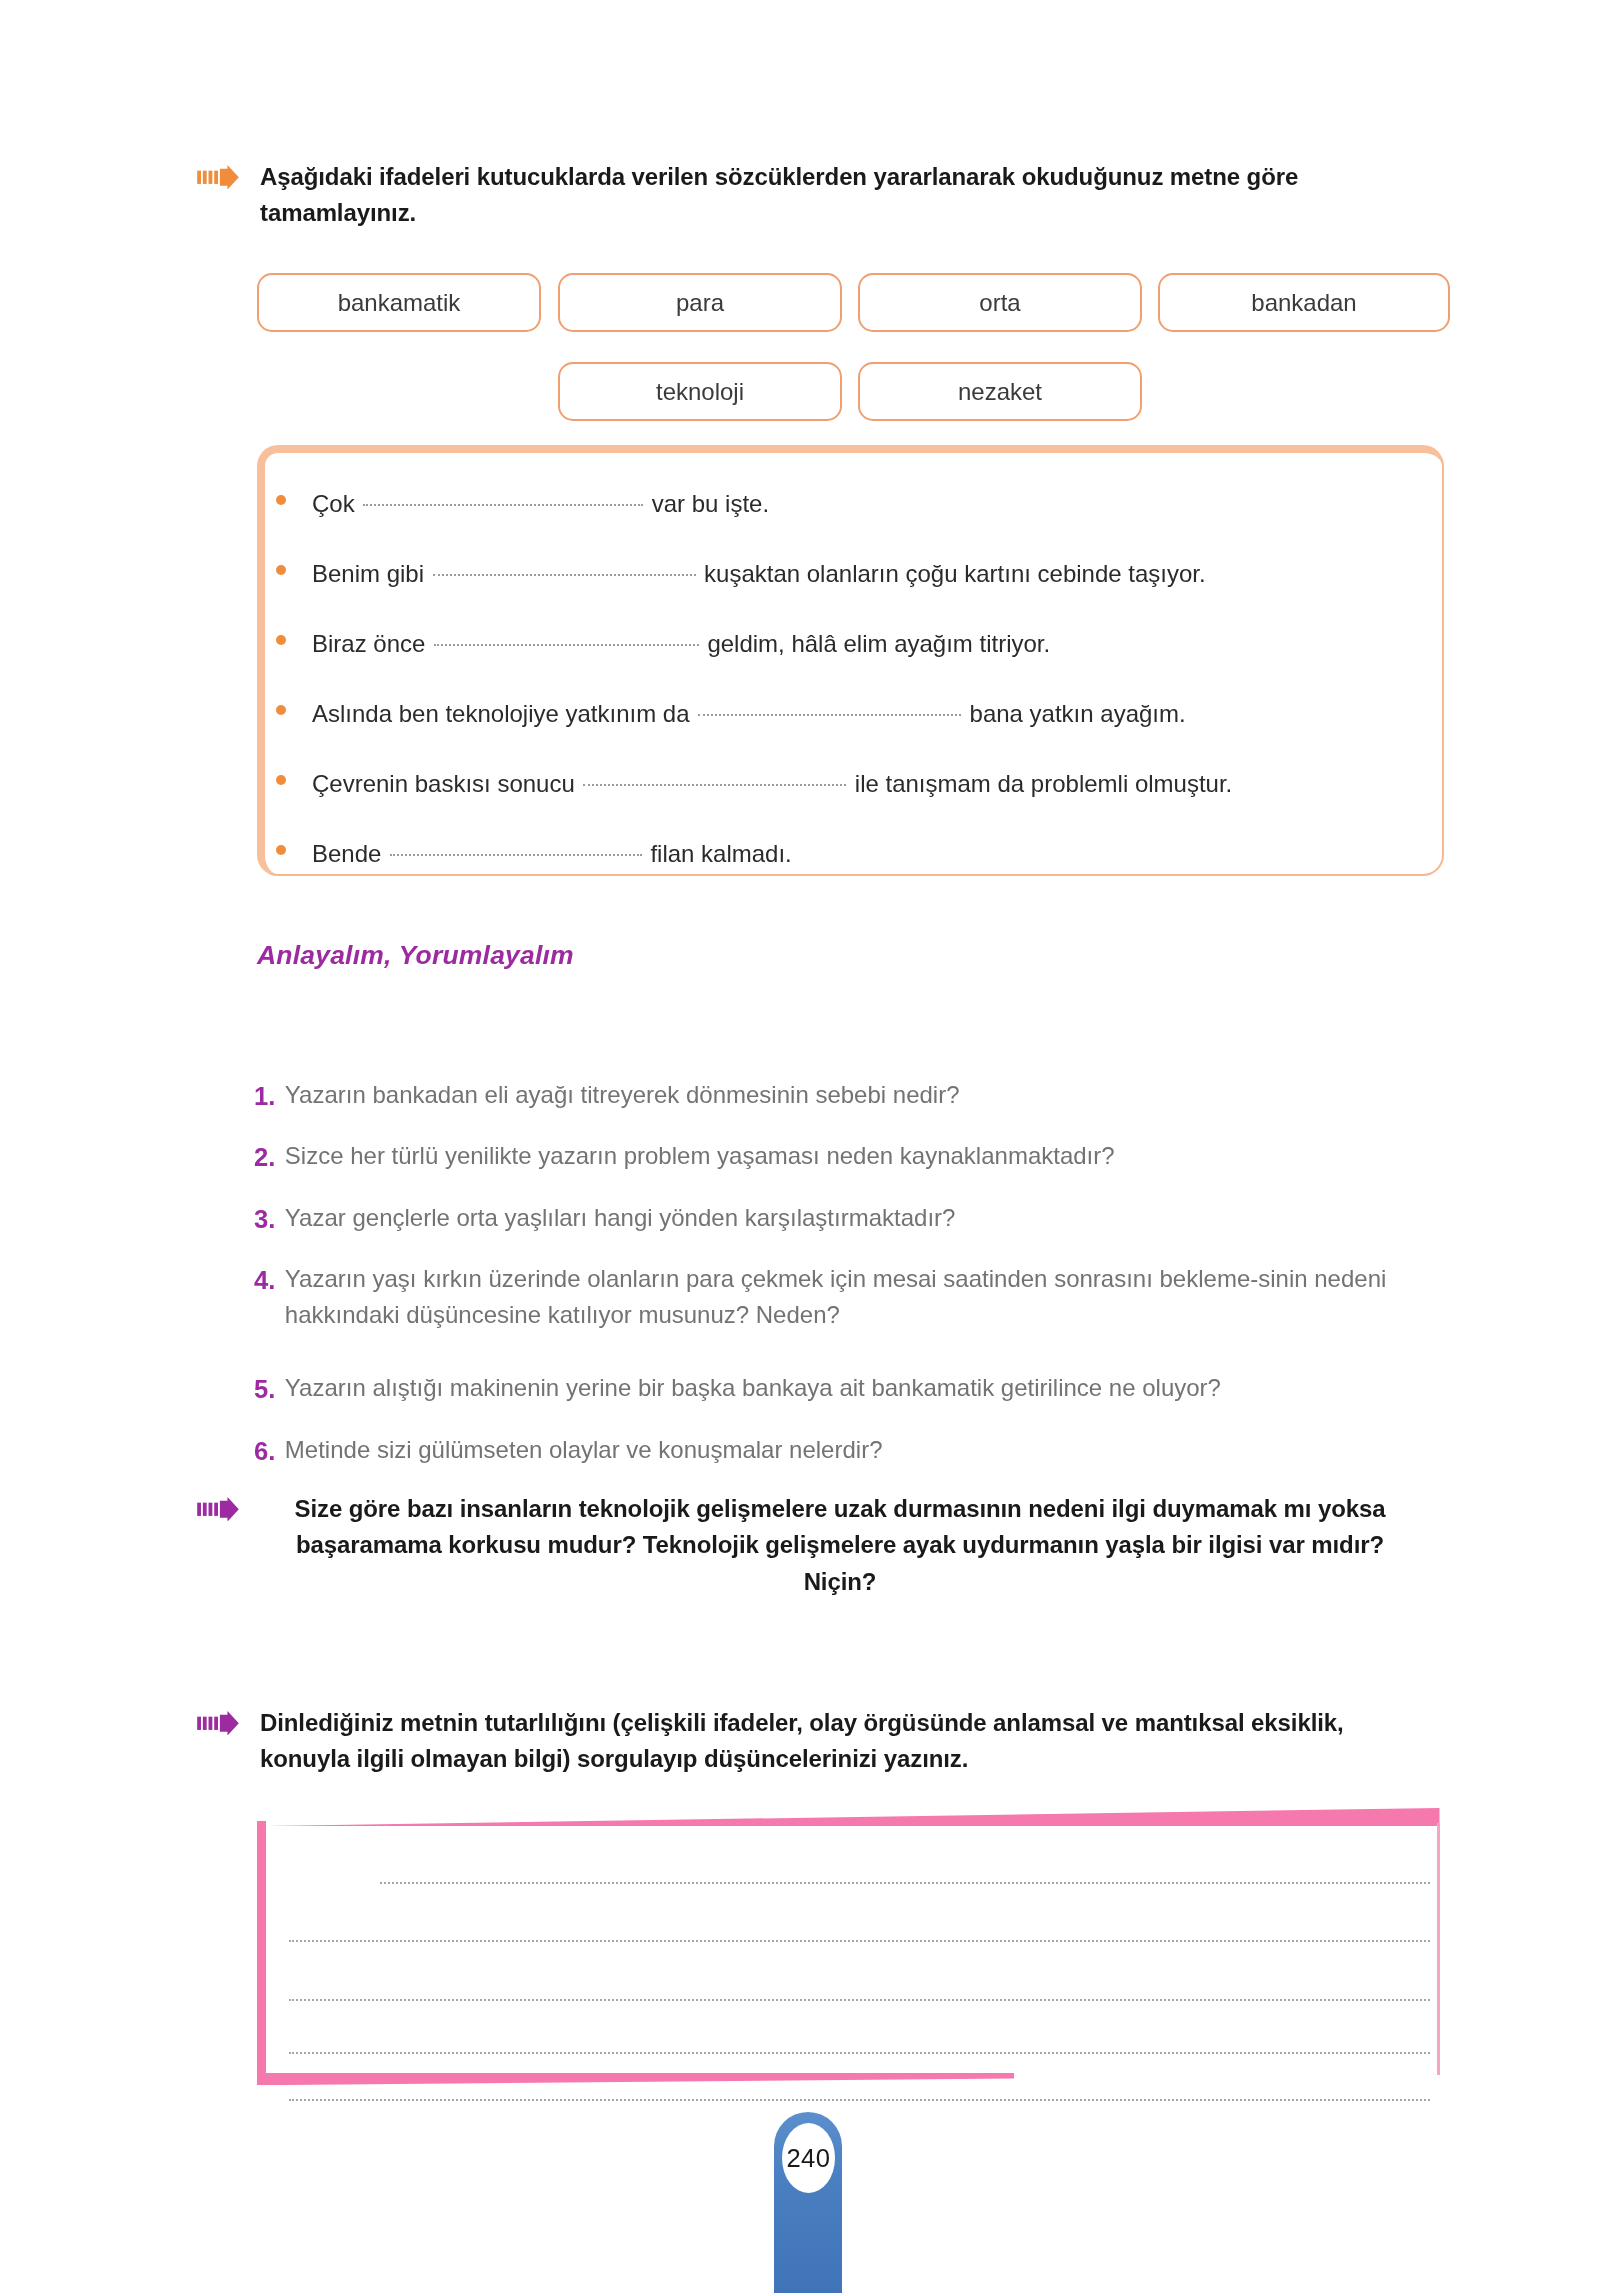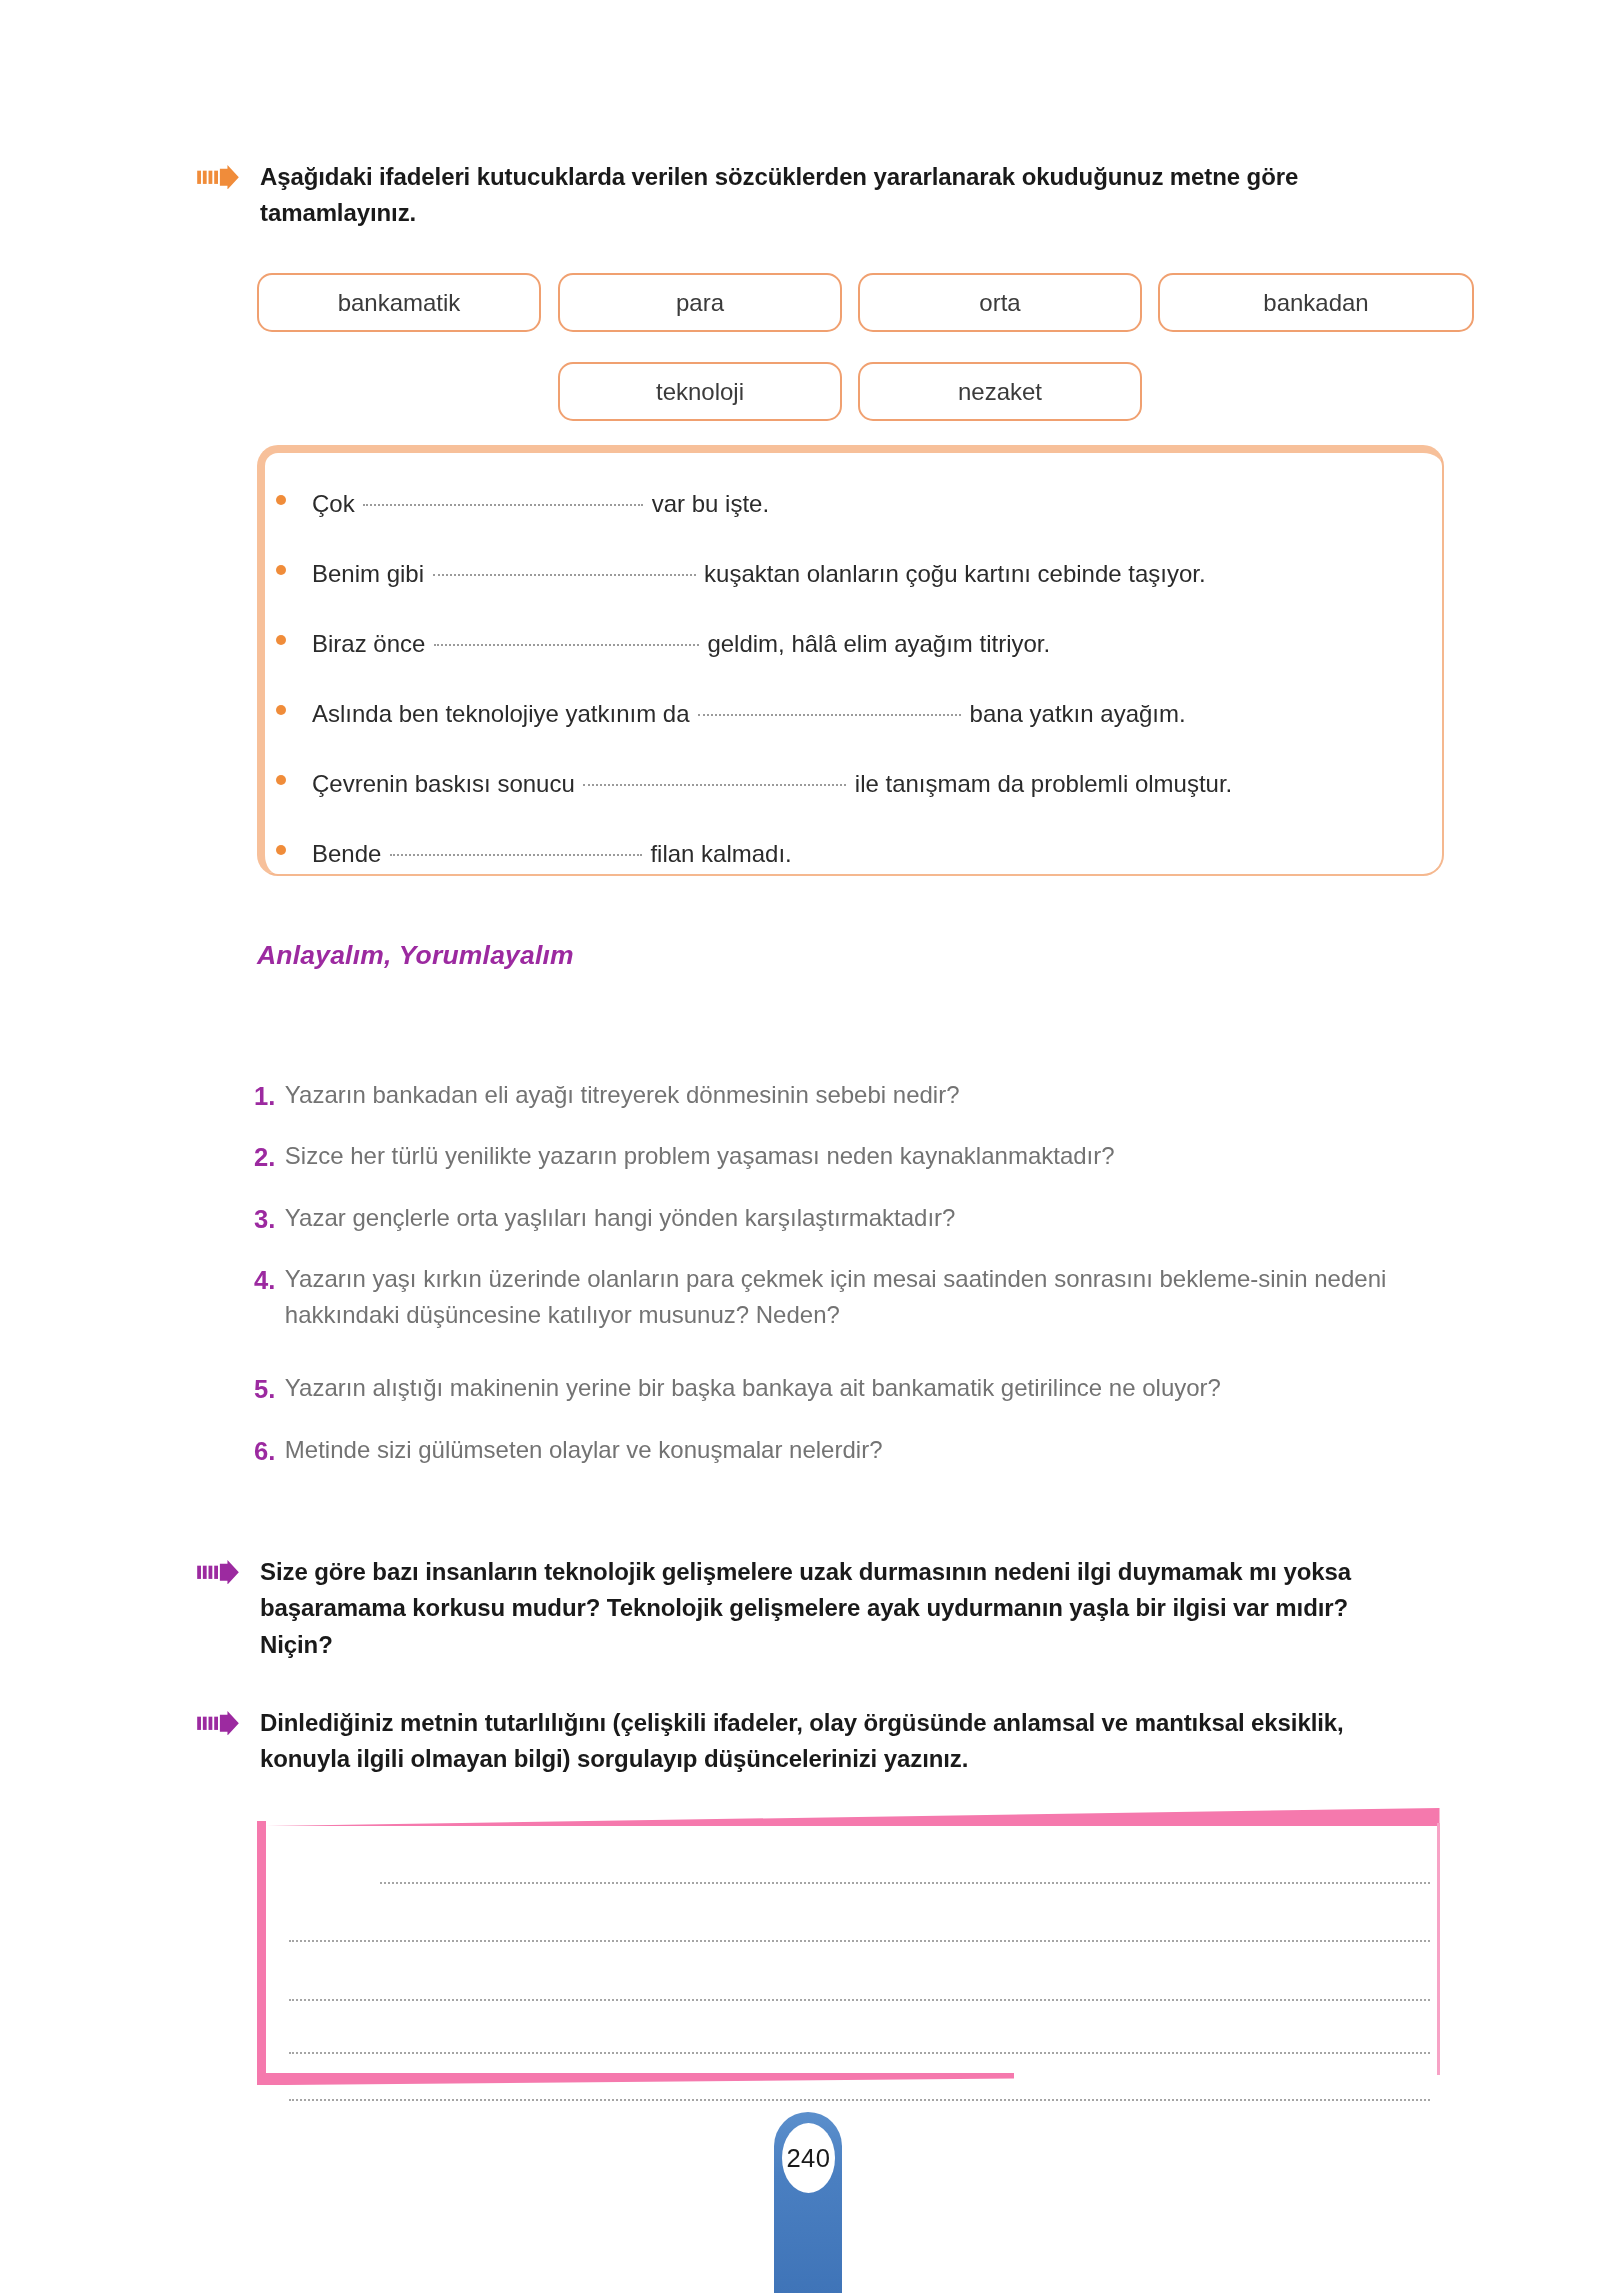--- a/index.html
+++ b/index.html
@@ -186,21 +186,21 @@
         <rect x="18" y="6" width="4" height="14" fill="#f08c3a"></rect>
         <path d="M24 4 L24 22 L32 22 L32 26 L44 13 L32 0 L32 4 Z" fill="#f08c3a"></path>
       </svg>
     </span>
     <span class="prompt-text">Aşağıdaki ifadeleri kutucuklarda verilen sözcüklerden yararlanarak okuduğunuz metne göre tamamlayınız.</span>
   </div>
 
   <div class="chip" style="left:257px; top:273px; width:284px;">bankamatik</div>
   <div class="chip" style="left:558px; top:273px; width:284px;">para</div>
   <div class="chip" style="left:858px; top:273px; width:284px;">orta</div>
-  <div class="chip" style="left:1158px; top:273px; width:316px;">bankadan</div>
+  <div class="chip" style="left:1158px; top:273px; width:292px;">bankadan</div>
 
   <div class="chip" style="left:558px; top:362px; width:284px;">teknoloji</div>
   <div class="chip" style="left:858px; top:362px; width:284px;text-align:center;">nezaket</div>
 
   <div class="sent-box" style="left:257px; top:445px; width:1187px; height:431px;"></div>
 
   <div class="sent-row" style="left:276px; top:490px;">
     <span class="sent-dot"></span>
     <span>Çok</span>
     <span class="blank" style="width:280px;"></span>
@@ -268,21 +268,21 @@
   <div class="q" style="left:254px; top:1370px; width:1173px;">
     <span class="q-num">5.</span>
     <span class="q-text">Yazarın alıştığı makinenin yerine bir başka bankaya ait bankamatik getirilince ne oluyor?</span>
   </div>
 
   <div class="q" style="left:254px; top:1432px; width:1173px;">
     <span class="q-num">6.</span>
     <span class="q-text">Metinde sizi gülümseten olaylar ve konuşmalar nelerdir?</span>
   </div>
 
-  <div class="prompt" style="left:197px; top:1554px; width:1223px;">
+  <div class="prompt" style="left:197px; top:1491px; width:1223px;text-align:center;">
     <span class="arrow-icon">
       <svg viewBox="0 0 44 26" xmlns="http://www.w3.org/2000/svg">
         <rect x="0" y="6" width="4" height="14" fill="#9c2aa0"></rect>
         <rect x="6" y="6" width="4" height="14" fill="#9c2aa0"></rect>
         <rect x="12" y="6" width="4" height="14" fill="#9c2aa0"></rect>
         <rect x="18" y="6" width="4" height="14" fill="#9c2aa0"></rect>
         <path d="M24 4 L24 22 L32 22 L32 26 L44 13 L32 0 L32 4 Z" fill="#9c2aa0"></path>
       </svg>
     </span>
     <span class="prompt-text">Size göre bazı insanların teknolojik gelişmelere uzak durmasının nedeni ilgi duymamak mı yoksa başaramama korkusu mudur? Teknolojik gelişmelere ayak uydurmanın yaşla bir ilgisi var mıdır? Niçin?</span>

